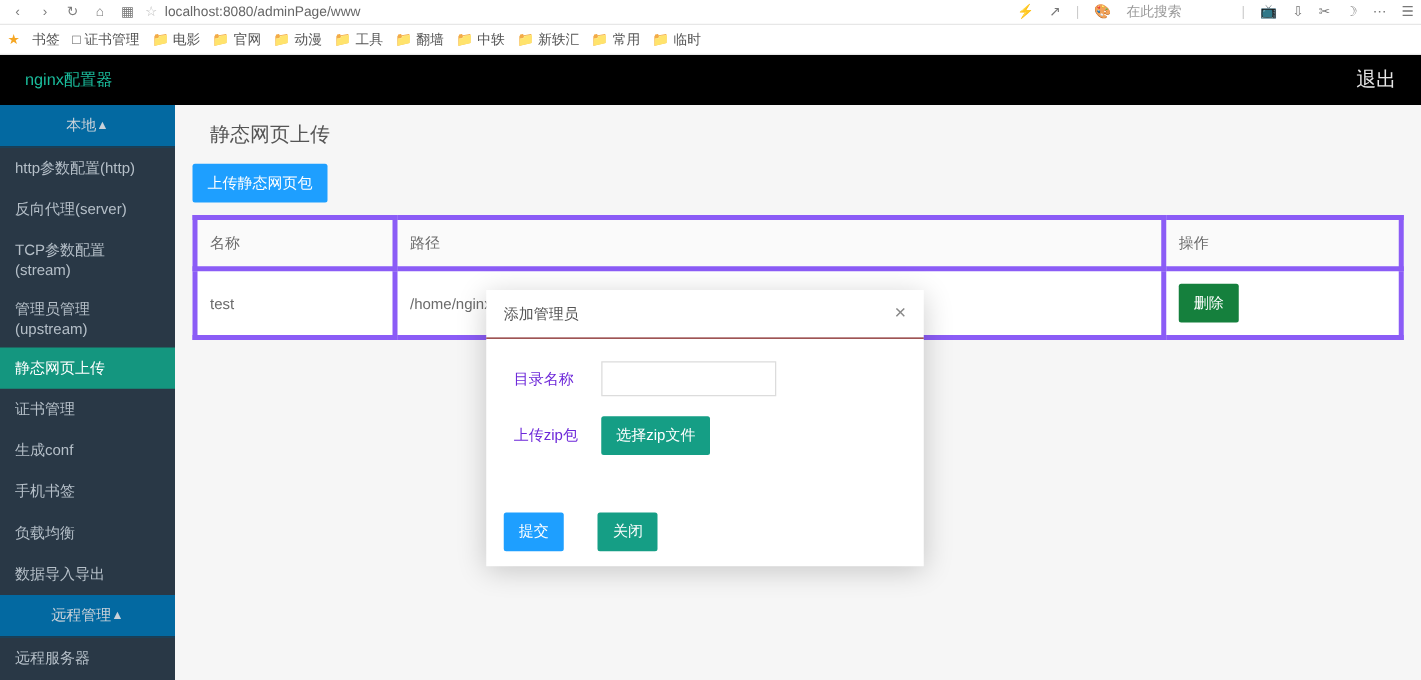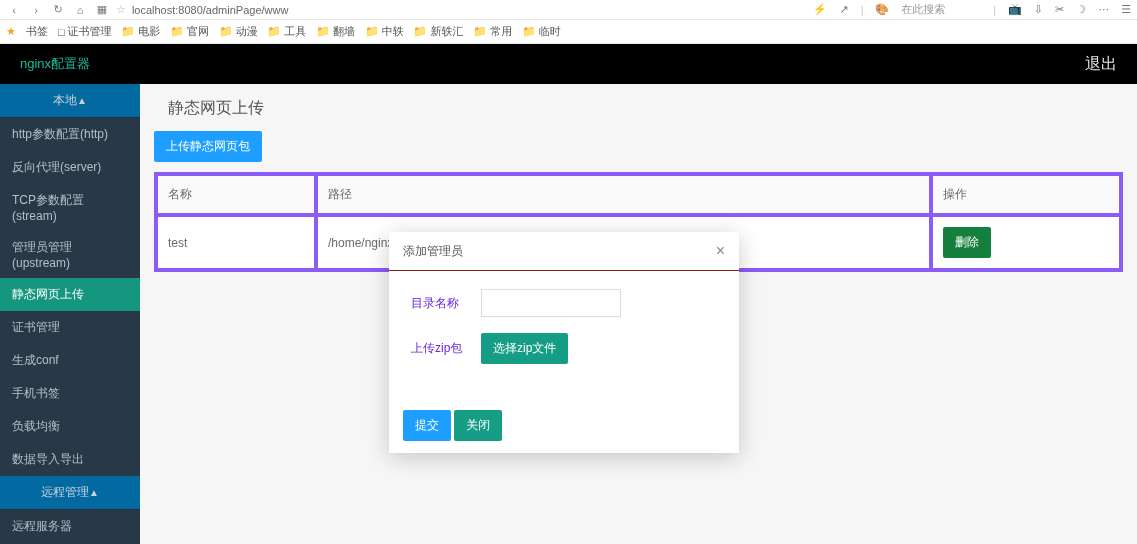--- a/index.html
+++ b/index.html
@@ -192,15 +192,15 @@
       <label>目录名称</label>
       <input type="text" style="">
     </div>
     <div class="row">
       <label>上传zip包</label>
       <button class="btn btn-teal">选择zip文件</button>
     </div>
   </div>
   <div class="ft">
     <button class="btn btn-blue">提交</button>
-    <button class="btn btn-teal" style="margin-left:0">关闭</button>
+    <button class="btn btn-teal" style="margin-left:24px">关闭</button>
   </div>
 </div>
 
 </body></html>

